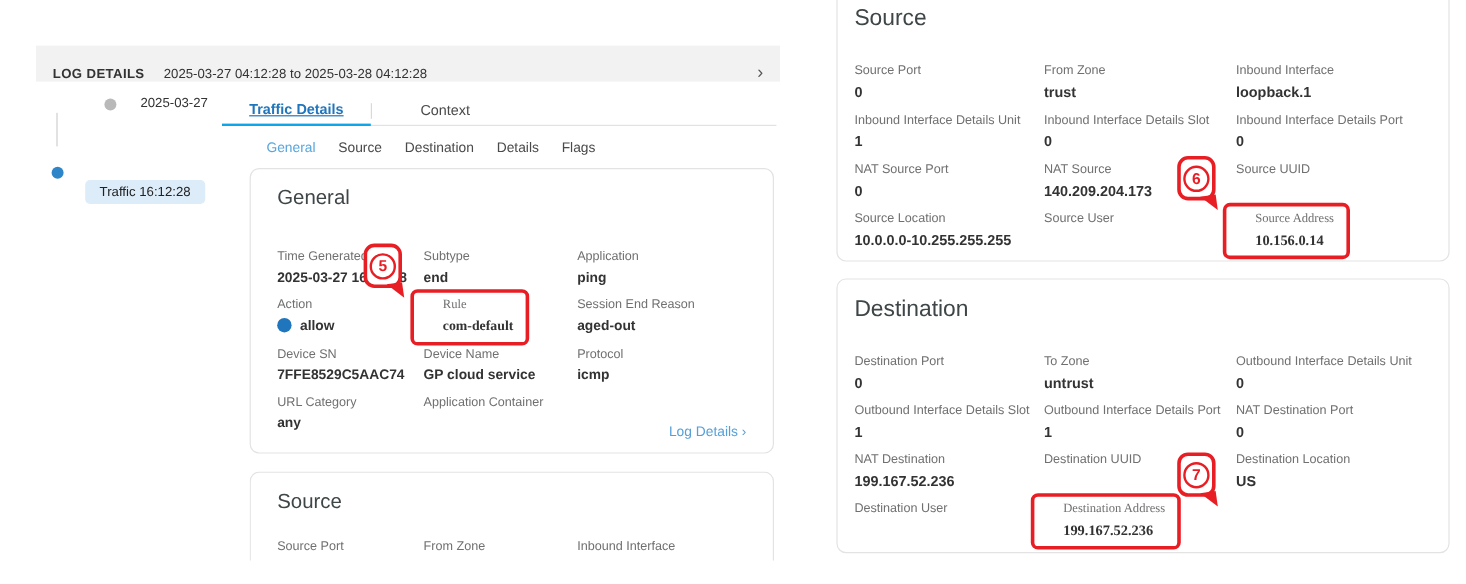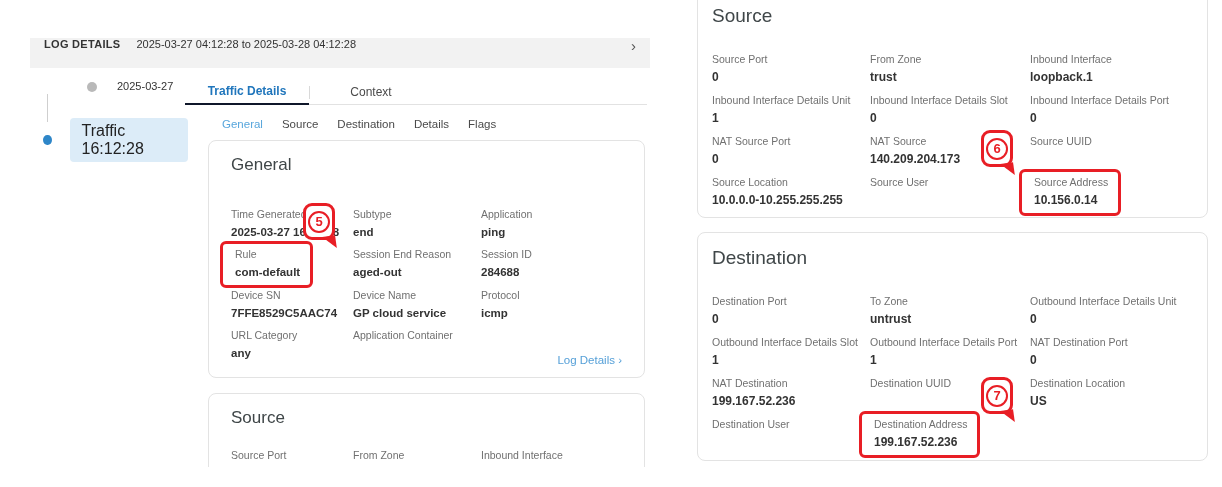--- a/index.html
+++ b/index.html
@@ -2,41 +2,41 @@
 <html><head>
 <meta charset="utf-8">
 <style>
   * { margin:0; padding:0; box-sizing:border-box; }
   html,body { width:1222px; height:487px; background:#fff; overflow:hidden;
               font-family:"Liberation Sans", sans-serif; }
   #page { position:relative; width:1222px; height:487px; background:#fff; }
 
   
   #log-header { position:absolute; left:30px; top:38px; width:620px; height:30px;
-                background:#f2f2f2; display:flex; align-items:flex-start; padding:0 14px; }
+                background:#f2f2f2; display:flex; align-items:flex-end; padding:0 14px; }
   .lh-title { font-size:11px; font-weight:bold; color:#333; letter-spacing:.3px; }
   .lh-range { font-size:11px; color:#333; margin-left:16px; }
   .lh-chevron { margin-left:auto; color:#555; font-size:15px; cursor:pointer; line-height:1; }
 
   
   #timeline { position:absolute; left:43px; top:76px; width:145px; height:70px; }
   .tl-item1 { position:absolute; top:4px; left:0; display:flex; align-items:flex-end;padding-left:44px; }
   .dot-gray { width:10px; height:10px; border-radius:50%; background:#b9b9b9; }
   .tl-date { font-size:11px; color:#333; margin-left:20px; }
   .tl-line { position:absolute; left:4px; top:18px; width:1px; height:28px; background:#cfcfcf; }
   .tl-item2 { position:absolute; top:42px; left:0; display:flex; align-items:center; }
   .dot-blue { width:10px; height:10px; border-radius:50%; background:#2e86c8; }
   .tl-pill { margin-left:18px; background:#dcecf8; border-radius:4px; padding:4px 12px;
-             font-size:16px; color:#222; cursor:pointer; }
+             font-size:11px; color:#222; cursor:pointer;margin-top:32px; }
 
   
   #tabs { position:absolute; left:185px; top:84px; width:462px; display:flex; align-items:flex-end;
           border-bottom:1px solid #e2e2e2; height:21px; }
   .tab { font-size:12px; text-align:center; padding-bottom:5px; cursor:pointer; }
-  .tab-active { width:124px; color:#2076bc; font-weight:bold; border-bottom:2px solid #0f172a; margin-bottom:-1px; }
+  .tab-active { width:124px; color:#2076bc; font-weight:bold; border-bottom:2px solid #0ea5e9; margin-bottom:-1px;text-decoration:underline; }
   .tab-divider { width:1px; height:13px; background:#d9d9d9; margin-bottom:5px; }
   .tab-plain { width:122px; color:#4a4a4a; }
 
   #subtabs { position:absolute; left:222px; top:118px; display:flex; gap:19px; font-size:11.5px; }
   .subtab { color:#4a4a4a; cursor:pointer; }
   .subtab-active { color:#58a6dc; }
 
   
   .card { background:#fff; border:1px solid #e3e3e3; border-radius:8px; }
   .card-title { font-size:17px; color:#3f4648; font-weight:400; }
@@ -57,21 +57,21 @@
 
   
   .flabel { font-size:10.5px; color:#707070; line-height:13px; }
   .fvalue { font-size:11.5px; font-weight:bold; color:#333; margin-top:4px; min-height:14px; line-height:14px; }
   #rsource-card .fvalue, #rdest-card .fvalue { font-size:12px; }
   .action-dot { display:inline-block; width:12px; height:12px; border-radius:50%;
                 background:#2076bc; margin-right:7px; vertical-align:-2px; }
 
   
   .hl-box { display:inline-block; border:3px solid #e81e25; border-radius:6px;
-            padding:4px 10px 6px 12px; margin:-7px 0 -9px -11px; background:transparent; }
+            padding:4px 10px 6px 24px; margin:-7px 0 -9px -11px; background:transparent;font-family:Liberation Serif, serif; }
 
   
   .callout { position:absolute; width:32px; height:37px; background:#fff; border:3px solid #e81e25;
              border-radius:9px; display:flex; align-items:center; justify-content:center; z-index:5; }
   .cnum { width:22px; height:22px; border:2px solid #e81e25; border-radius:50%; color:#e81e25;
           font-size:13px; font-weight:bold; display:flex; align-items:center; justify-content:center; }
   .callout::after { content:""; position:absolute; right:-4px; bottom:-12px; width:0; height:0;
                     border-top:13px solid #e81e25; border-left:13px solid transparent; transform:rotate(-8deg); }
   #callout-5 { left:303px; top:203px; }
   #callout-6 { left:981px; top:130px; }
@@ -122,28 +122,28 @@
           <div class="fvalue">2025-03-27 16:12:28</div>
         </div>
         <div class="field">
           <div class="flabel">Subtype</div>
           <div class="fvalue">end</div>
         </div>
         <div class="field">
           <div class="flabel">Application</div>
           <div class="fvalue">ping</div>
         </div>
+        <div class="field">
+          <div class="flabel">Action</div>
+          <div class="fvalue"><span class="action-dot"></span>allow</div>
+        </div>
         <div class="field"><div class="hl-box"><div class="flabel">Rule</div><div class="fvalue">com-default</div></div></div>
         <div class="field">
           <div class="flabel">Session End Reason</div>
           <div class="fvalue">aged-out</div>
-        </div>
-        <div class="field">
-          <div class="flabel">Session ID</div>
-          <div class="fvalue">284688</div>
         </div>
         <div class="field">
           <div class="flabel">Device SN</div>
           <div class="fvalue">7FFE8529C5AAC74</div>
         </div>
         <div class="field">
           <div class="flabel">Device Name</div>
           <div class="fvalue">GP cloud service</div>
         </div>
         <div class="field">

